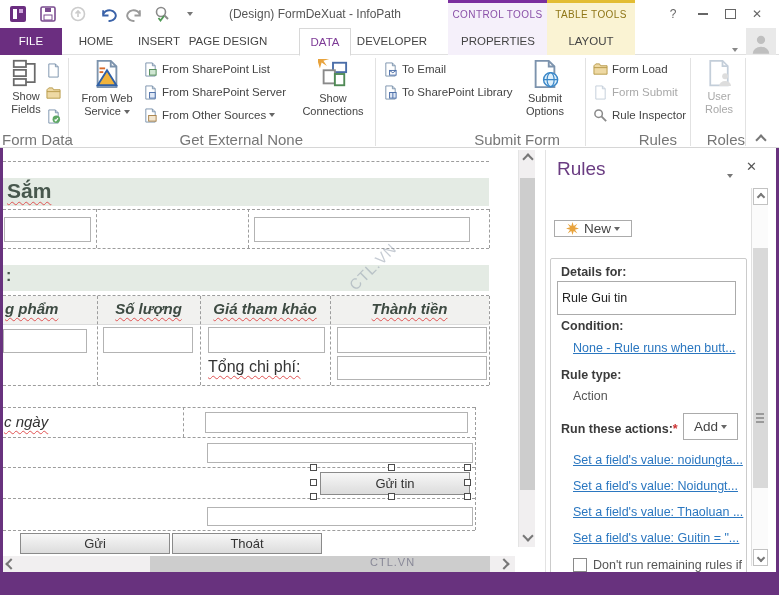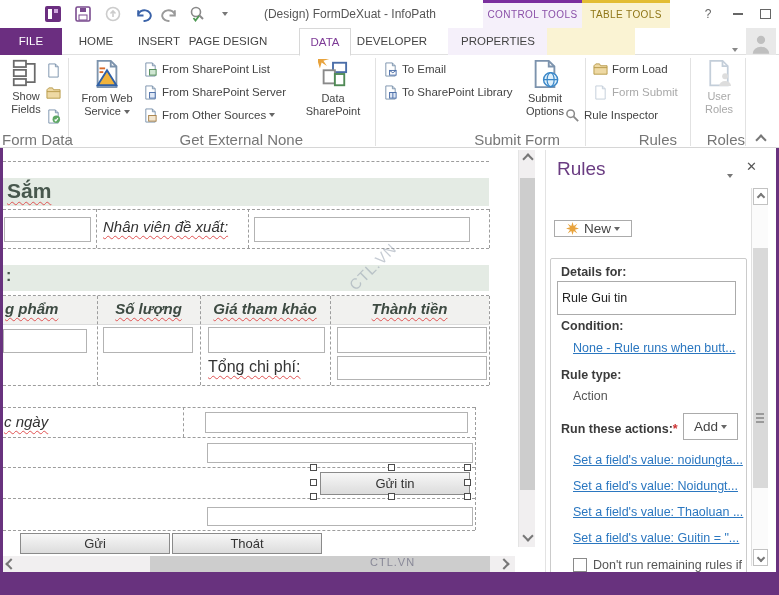--- a/index.html
+++ b/index.html
@@ -1,21 +1,21 @@
 <!DOCTYPE html>
 <html><head>
 <meta charset="utf-8">
 <style>
   html,body{margin:0;padding:0;}
   body{font-family:"Liberation Sans","DejaVu Sans",sans-serif;background:#fff;}
   #win{position:relative;width:779px;height:595px;background:#fff;overflow:hidden;
        font-family:"Liberation Sans","DejaVu Sans",sans-serif;color:#444;}
   .abs{position:absolute;}
   
-  #titlebar{position:absolute;left:0;top:0;width:631px;height:28px;background:#fff;margin-left:35px;}
+  #titlebar{position:absolute;left:0;top:0;width:631px;height:28px;background:#fff;}
   .qat-ic{position:absolute;top:4px;width:20px;height:20px;display:flex;align-items:center;justify-content:center;}
   #title-text{position:absolute;left:190px;top:7px;width:250px;text-align:center;font-size:12px;color:#565656;white-space:nowrap;}
   .ctx-hdr{position:absolute;top:0;height:28px;text-align:center;}
   .ctx-strip{position:absolute;left:0;top:0;right:0;height:3px;}
   .ctx-lbl{position:absolute;left:0;right:0;top:9px;font-size:10px;letter-spacing:.4px;}
   .winbtn{position:absolute;top:5px;width:22px;height:18px;display:flex;align-items:center;justify-content:center;font-size:12px;color:#666;}
   .maxbox{width:9px;height:8px;border:1px solid #666;display:inline-block;}
   .minbar{width:10px;height:2px;background:#666;display:inline-block;}
   
   #tabrow{position:absolute;left:0;top:28px;width:779px;height:27px;background:#fff;border-bottom:1px solid #e0e0e0;box-sizing:border-box;}
@@ -203,20 +203,21 @@
   <div id="tabrow">
     <div class="ctx-bg" style="left:448px;width:99px;background:#f5f0fa"></div>
     <div class="ctx-bg" style="left:547px;width:88px;background:#faf3d3"></div>
     <div class="tab file" style="left:0;width:62px">FILE</div>
     <div class="tab" style="left:70px;width:52px">HOME</div>
     <div class="tab" style="left:131px;width:56px">INSERT</div>
     <div class="tab" style="left:180px;width:96px">PAGE DESIGN</div>
     <div class="tab active" style="left:299px;width:52px">DATA</div>
     <div class="tab" style="left:350px;width:84px">DEVELOPER</div>
     <div class="tab" style="left:454px;width:88px">PROPERTIES</div>
+    <div class="tab" style="left:552px;width:78px">LAYOUT</div>
     <div style="position:absolute;left:729px;top:12px"><span class="caret" style="border-top-color:#888"></span></div>
     <div style="position:absolute;left:746px;top:0;width:30px;height:27px;background:#e9e9e9;display:flex;align-items:flex-end;justify-content:center">
       <svg width="22" height="22">
           <use href="#sym-person" style="opacity:.8"></use>
         </svg>
     </div>
   </div>
 
   <div id="ribbon">
     <div class="rsep" style="left:68px"></div>
@@ -293,21 +294,21 @@
       <span>From Other Sources</span>
         <span class="caret"></span>
     </div>
     <div class="bigbtn" style="left:300px;width:66px">
       <svg class="bico" width="30" height="30" viewBox="0 0 16 16">
           <rect x="8" y="2" width="7" height="5" fill="#fff" stroke="#4a6da8"></rect>
           <rect x="3" y="6" width="6" height="7" fill="#fff" stroke="#8a8a8a"></rect>
           <rect x="9" y="8" width="5" height="6" fill="#fff" stroke="#4f8a55"></rect>
           <use href="#sym-burst" x="-4" y="-5" width="10" height="10"></use>
         </svg>
-      <span>Data SharePoint</span>
+      <span>Show Connections</span>
     </div>
     <div class="grplbl" style="left:143px;width:160px">Get External None</div>
 
     <div class="smallbtn" style="left:383px;top:5px">
       <span class="sico">
           <svg width="15" height="15" viewBox="0 0 16 16">
             <use href="#sym-doc"></use>
             <rect x="7" y="9" width="7" height="5" fill="#fdfdfd" stroke="#4a6da8"></rect>
             <path d="M7 9 l3.5 2.5 L14 9" fill="none" stroke="#4a6da8"></path>
           </svg>
@@ -342,21 +343,21 @@
       <span>Form Load</span>
     </div>
     <div class="smallbtn disabled" style="left:593px;top:28px">
       <span class="sico">
           <svg width="15" height="15">
             <use href="#sym-doc"></use>
           </svg>
         </span>
       <span>Form Submit</span>
     </div>
-    <div class="smallbtn" style="left:565px;top:51px">
+    <div class="smallbtn" style="left:593px;top:51px">
       <span class="sico">
           <svg width="15" height="15">
             <use href="#sym-mag"></use>
           </svg>
         </span>
       <span>Rule Inspector</span>
     </div>
     <div class="grplbl" style="left:597px;width:80px">Rules</div>
 
     <div class="bigbtn disabled" style="left:697px;width:44px">
@@ -377,21 +378,20 @@
     <div class="band" style="top:30px;height:28px">
       <span class="sp" style="position:absolute;left:4px;top:1px;font-size:21px;font-weight:bold;color:#47574d">Sắm</span>
     </div>
 
     <div class="hdash" style="left:0;top:61px;width:486px"></div>
     <div class="vdash" style="left:93px;top:61px;height:39px"></div>
     <div class="vdash" style="left:245px;top:61px;height:39px"></div>
     <div class="vdash" style="left:486px;top:61px;height:39px"></div>
     <div class="hdash" style="left:0;top:100px;width:486px"></div>
     <div class="cinput" style="left:1px;top:69px;width:87px;height:25px"></div>
-    <div class="formlbl sp" style="left:100px;top:70px;font-style:italic">Nhân viên đề xuất:</div>
     <div class="cinput" style="left:251px;top:69px;width:216px;height:25px"></div>
 
     <div class="band" style="top:117px;height:26px">
       <span style="position:absolute;left:3px;top:2px;font-size:16px;font-weight:bold;color:#47574d">:</span>
     </div>
 
     <div class="hdash" style="left:0;top:147px;width:486px"></div>
     <div class="abs" style="left:0;top:148px;width:486px;height:28px;background:#f1f1ef;border-bottom:1px solid #dcdcdc"></div>
     <div class="hdrlbl sp" style="left:0;width:92px;text-align:left;padding-left:2px">g phẩm</div>
     <div class="hdrlbl sp" style="left:94px;width:103px">Số lượng</div>

